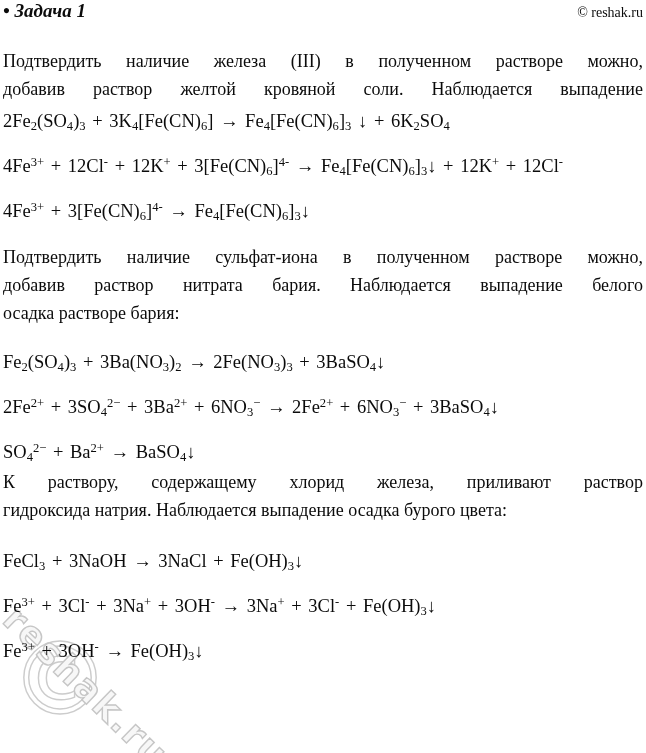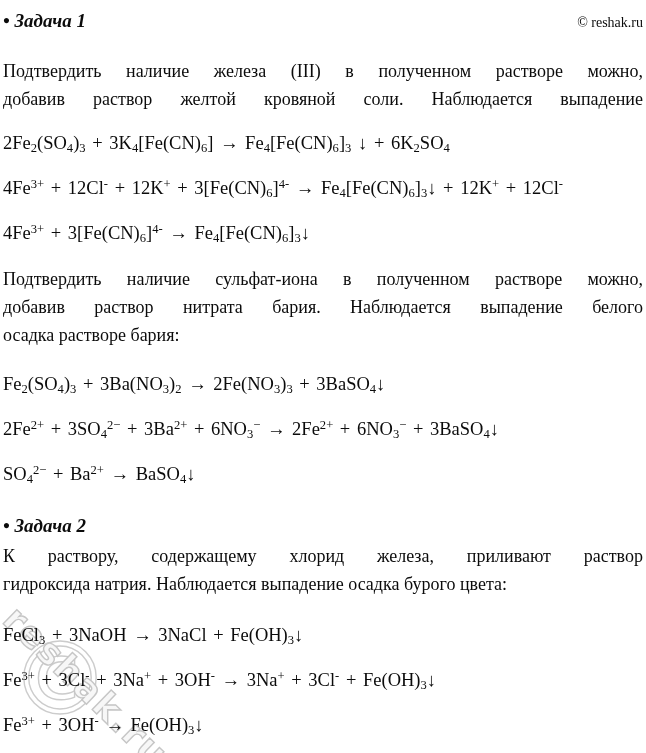--- a/index.html
+++ b/index.html
@@ -25,35 +25,35 @@
   .wm-copy {
     position: absolute; left: 10px; top: 630px;
     font-family: "DejaVu Sans", sans-serif;
     font-size: 100px; line-height: 1; font-weight: normal;
     color: #ffffff; -webkit-text-stroke: 1.4px #cccccc;
   }
 
   
   .content { position: relative; z-index: 1; padding: 0 3px; }
 
-  .header-row { padding-top: 10px; line-height: 22px; display: flex; justify-content: space-between; align-items: baseline; text-align: right; }
+  .header-row { padding-top: 0; line-height: 22px; display: flex; justify-content: space-between; align-items: baseline; text-align: right; }
   .task-title { font-size: 19px; font-weight: 700; font-style: italic; }
   .copyright  { font-size: 14px; font-style: normal; }
 
   .para { font-size: 18px; }
   .tline { line-height: 28px; text-align: justify; text-align-last: justify; }
   .tline.last { text-align-last: left; }
 
   .eq { font-size: 18.5px; line-height: 28px; white-space: nowrap; word-spacing: 2px; }
   .sup { font-size: 68%; line-height: 0; vertical-align: 6px; letter-spacing: 0; }
   .sub { font-size: 68%; line-height: 0; vertical-align: -3px; letter-spacing: 0; }
 
   
   .p1  { margin-top: 23px; }
-  .eq1 { margin-top: 16px; }
+  .eq1 { margin-top: 4px; }
   .eq2 { margin-top: 17px; }
   .eq3 { margin-top: 17px; }
   .p2  { margin-top: 18px; }
   .eq4 { margin-top: 21px; }
   .eq5 { margin-top: 17px; }
   .eq6 { margin-top: 17px; }
   .h2  { margin-top: 24px; line-height: 28px; }
   .p3  { margin-top: 2px; }
   .eq7 { margin-top: 23px; }
   .eq8 { margin-top: 17px; }
@@ -88,21 +88,20 @@
     <div class="para p2">
         <div class="tline">Подтвердить наличие сульфат-иона в полученном растворе можно,</div>
         <div class="tline">добавив раствор нитрата бария. Наблюдается выпадение белого</div>
         <div class="tline last">осадка растворе бария:</div>
       </div>
 
     <div class="eq eq4">Fe<span class="sub">2</span>(SO<span class="sub">4</span>)<span class="sub">3</span> + 3Ba(NO<span class="sub">3</span>)<span class="sub">2</span> → 2Fe(NO<span class="sub">3</span>)<span class="sub">3</span> + 3BaSO<span class="sub">4</span>↓</div>
     <div class="eq eq5">2Fe<span class="sup">2+</span> + 3SO<span class="sub">4</span><span class="sup">2−</span> + 3Ba<span class="sup">2+</span> + 6NO<span class="sub">3</span><span class="sup">−</span> → 2Fe<span class="sup">2+</span> + 6NO<span class="sub">3</span><span class="sup">−</span> + 3BaSO<span class="sub">4</span>↓</div>
     <div class="eq eq6">SO<span class="sub">4</span><span class="sup">2−</span> + Ba<span class="sup">2+</span> → BaSO<span class="sub">4</span>↓</div>
 
-    <div class="task-title h2">• Задача 2</div>
 
     <div class="para p3">
         <div class="tline">К раствору, содержащему хлорид железа, приливают раствор</div>
         <div class="tline last">гидроксида натрия. Наблюдается выпадение осадка бурого цвета:</div>
       </div>
 
     <div class="eq eq7">FeCl<span class="sub">3</span> + 3NaOH → 3NaCl + Fe(OH)<span class="sub">3</span>↓</div>
     <div class="eq eq8">Fe<span class="sup">3+</span> + 3Cl<span class="sup">-</span> + 3Na<span class="sup">+</span> + 3OH<span class="sup">-</span> → 3Na<span class="sup">+</span> + 3Cl<span class="sup">-</span> + Fe(OH)<span class="sub">3</span>↓</div>
     <div class="eq eq9">Fe<span class="sup">3+</span> + 3OH<span class="sup">-</span> → Fe(OH)<span class="sub">3</span>↓</div>
 

